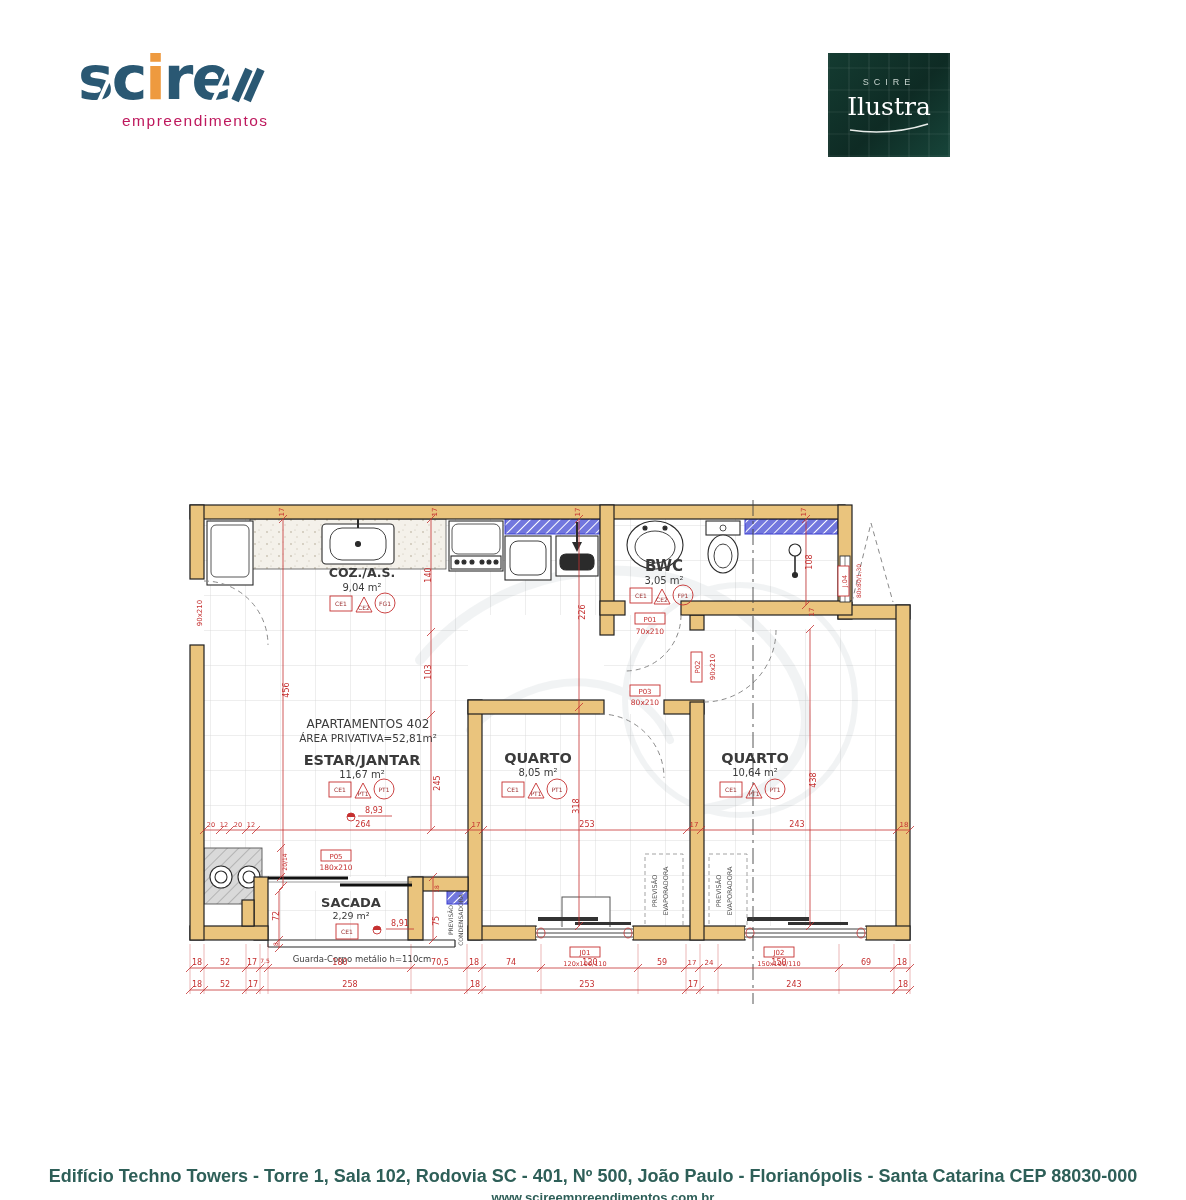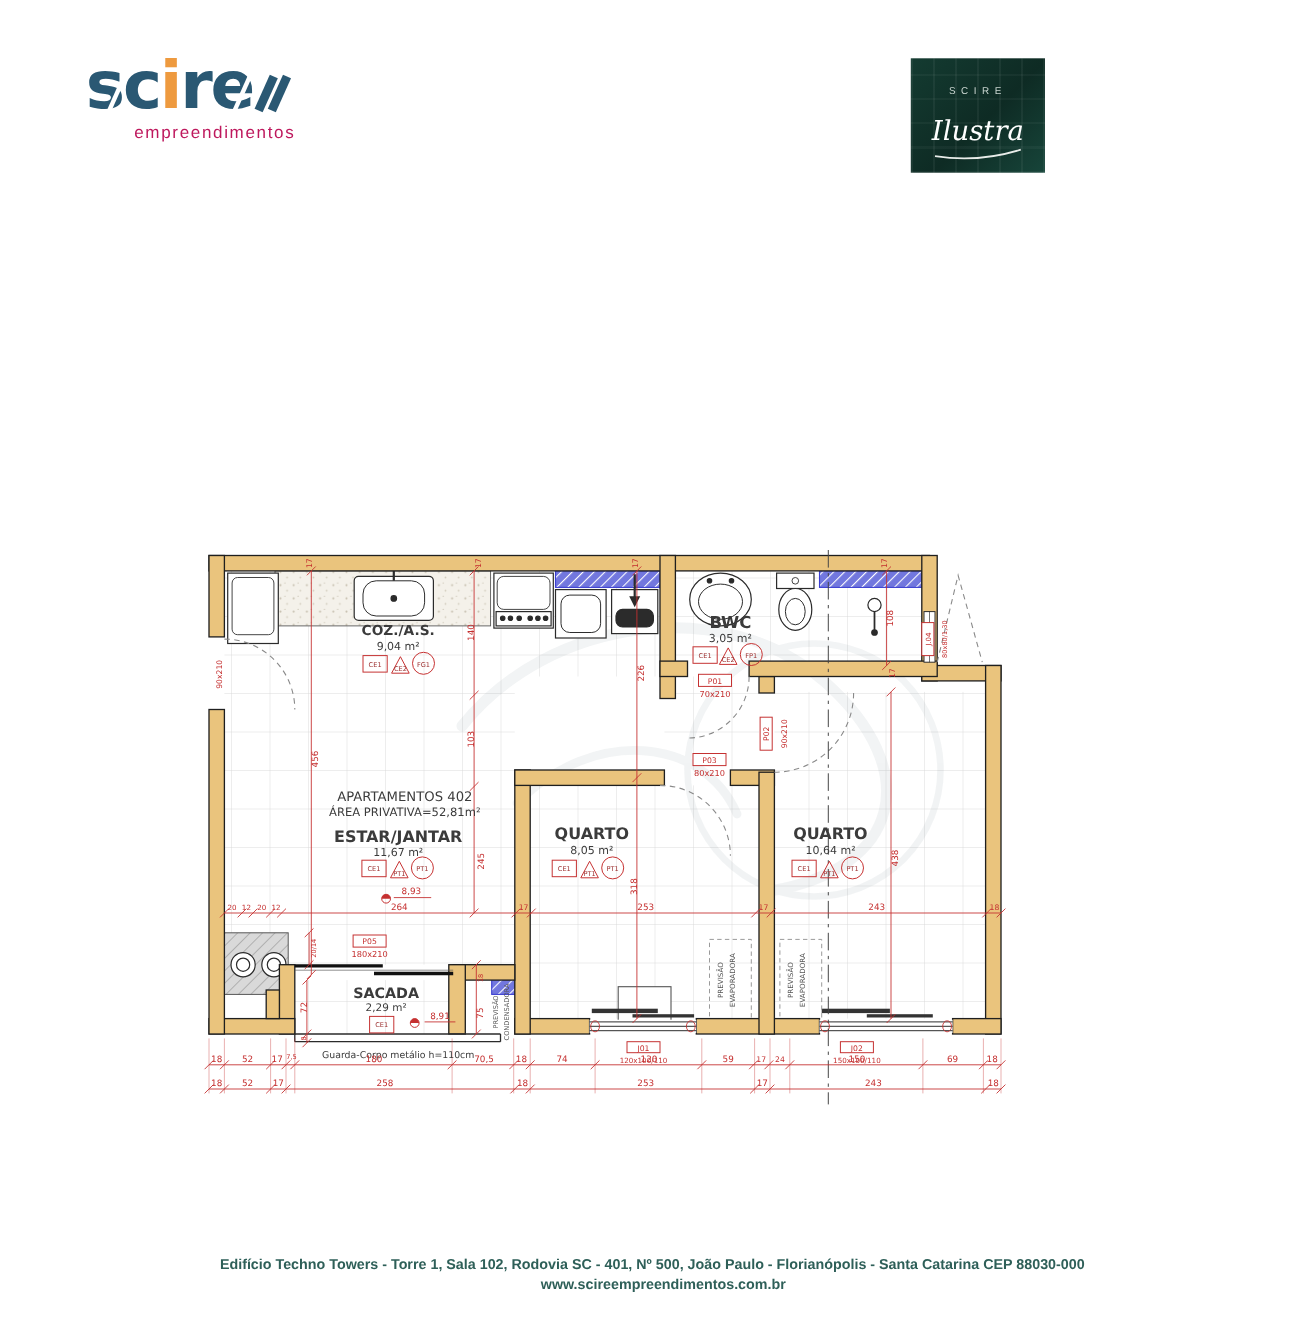--- a/index.html
+++ b/index.html
@@ -15,24 +15,24 @@
   .mark span{position:absolute;width:8px;height:34px;background:#2A5873;transform:rotate(24deg);}
   .mark .m2{left:12px;}
   .subtitle{margin:4px 0 0 44px;font-size:15.5px;letter-spacing:1.5px;color:#be185d;}
   
   .badge{position:absolute;left:828px;top:53px;width:122px;height:104px;background:
     repeating-linear-gradient(90deg,rgba(255,255,255,.05) 0 2px,transparent 2px 20px),
     repeating-linear-gradient(0deg,rgba(255,255,255,.04) 0 2px,transparent 2px 22px),
     linear-gradient(135deg,#143B31 0%,#0E2B24 55%,#17453A 100%);
     display:flex;flex-direction:column;align-items:center;}
   .badge-small{margin-top:24px;font-size:9px;letter-spacing:5px;color:#c8d4cf;}
-  .badge-script{margin-top:17px;font-family:"DejaVu Serif",serif;font-style:italic;font-size:25px;color:#fff;}
+  .badge-script{margin-top:5px;font-family:"DejaVu Serif",serif;font-size:25px;color:#fff;}
   
   .footer{position:absolute;left:0;top:1142px;width:1186px;text-align:center;color:#2E5F58;}
-  .footer .l1{font-size:13px;font-weight:600;}
+  .footer .l1{font-size:18px;font-weight:600;margin-top:24px;}
   .footer .l2{font-size:13px;font-weight:600;margin-top:3px;padding-left:20px;}
   
   .plan{position:absolute;left:183px;top:495px;}
   text{font-family:"DejaVu Sans",sans-serif;}
   .t{fill:#3b3b3b;text-anchor:middle;}
   .b{font-weight:bold;}
   .dm{fill:#C53030;text-anchor:middle;font-size:8px;}.d7{font-size:7px;}.d75{font-size:7.5px;}.d65{font-size:6.5px;}.d6{font-size:6px;}
   .tag{font-size:6px;fill:#9c2f2f;text-anchor:middle;}
   .note{fill:#555;text-anchor:middle;}
   .redbox{fill:#fff;stroke:#C53030;stroke-width:0.9;}

